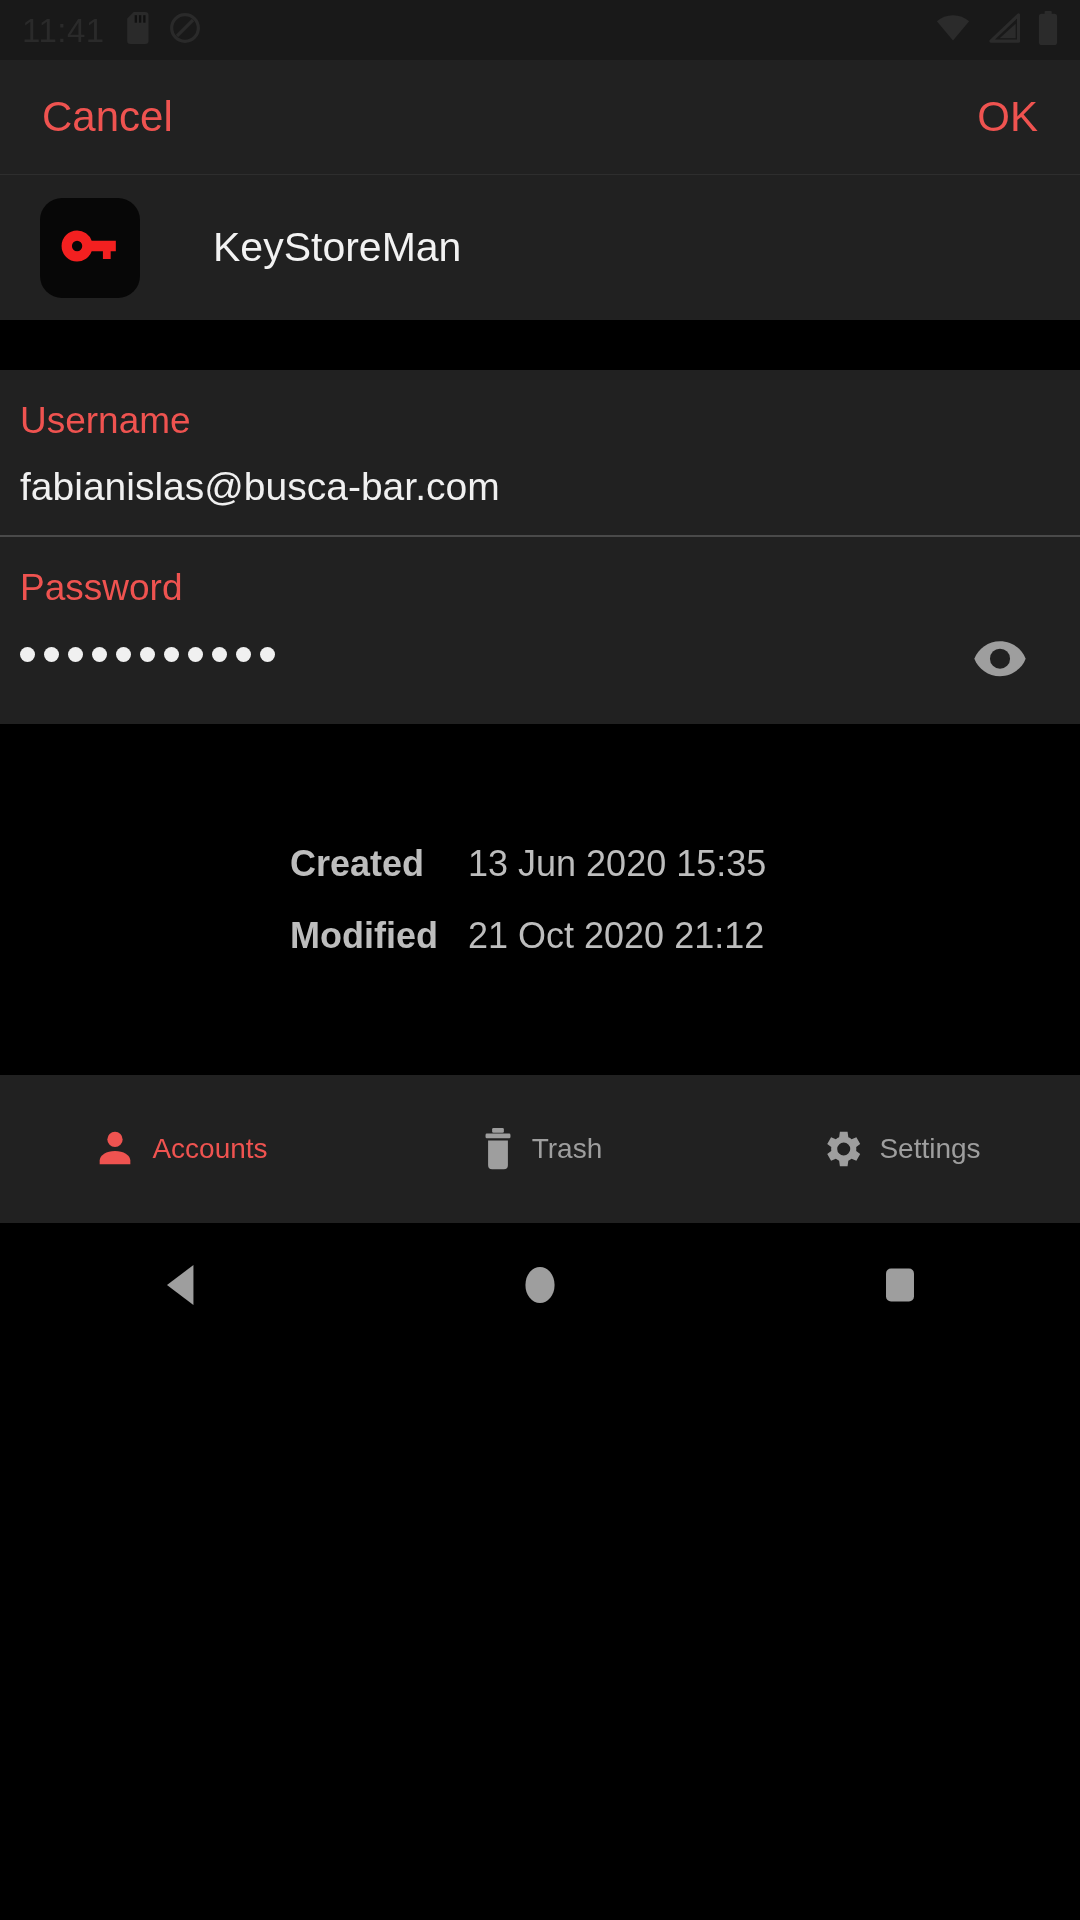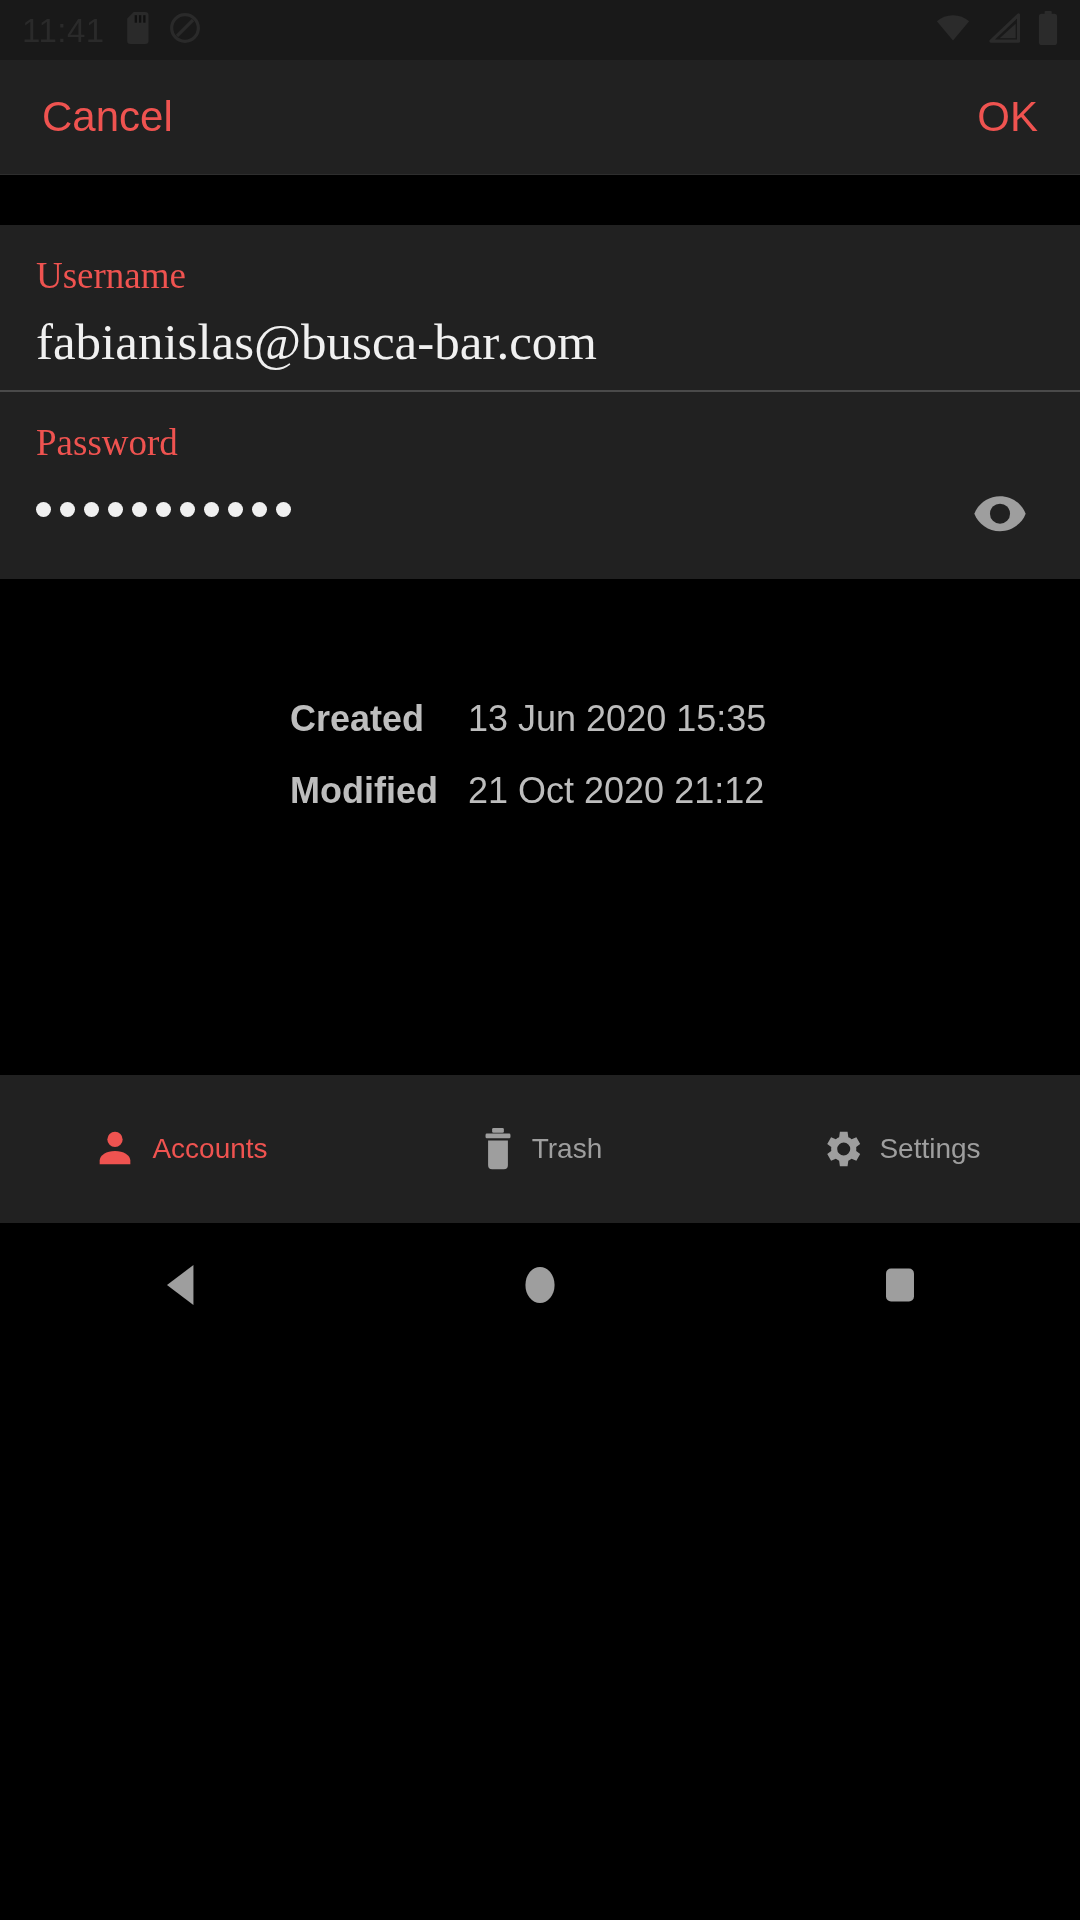--- a/index.html
+++ b/index.html
@@ -73,36 +73,35 @@
     font-size:41px;
     line-height:1;
   }
 
   
   .gap { background:#000; flex:0 0 auto; }
 
   
   .card { background:#212121; flex:0 0 auto; }
   .field {
-    padding:32px 40px 0 36px;
+    padding:32px 40px 0 20px;
     position:relative;
-    font-family:Liberation Serif, serif;
   }
   .field-label {
     color:#ef5350;
     font-size:37px;
     line-height:1;
   }
   .field-value-row {
     display:flex; align-items:center;
     min-height:96px;
   }
   .field-value {
     color:#f0f0f0;
-    font-size:51px;
+    font-size:39px;
     line-height:1.1;
     word-break:break-all;
     flex:1 1 auto;
   }
   .field-divider {
     height:2px;
     background:#4a4a4a;
   }
   .pw-dots {
     display:flex; align-items:center; gap:9px;
@@ -249,20 +248,30 @@
           </svg>
       </span>
     </div>
   </div>
 
   <div class="action-bar">
     <button class="action-btn">Cancel</button>
     <button class="action-btn">OK</button>
   </div>
 
+  <div class="app-header">
+    <div class="app-icon">
+      <span>
+        <svg width="62" height="62" viewBox="0 0 24 24">
+          <path d="M12.65 10A5.99 5.99 0 0 0 7 6a6 6 0 0 0 0 12 5.99 5.99 0 0 0 5.65-4H17v3h3v-3h2v-4zM7 14a2 2 0 1 1 0-4 2 2 0 0 1 0 4z" fill="#f32020"></path>
+        </svg>
+      </span>
+    </div>
+    <div class="app-title">KeyStoreMan</div>
+  </div>
 
   <div class="gap" style="height:50px"></div>
 
   <div class="card">
 
     <div class="field">
       <div class="field-label">Username</div>
       <div class="field-value-row">
         <div class="field-value">fabianislas@busca-bar.com</div>
       </div>

